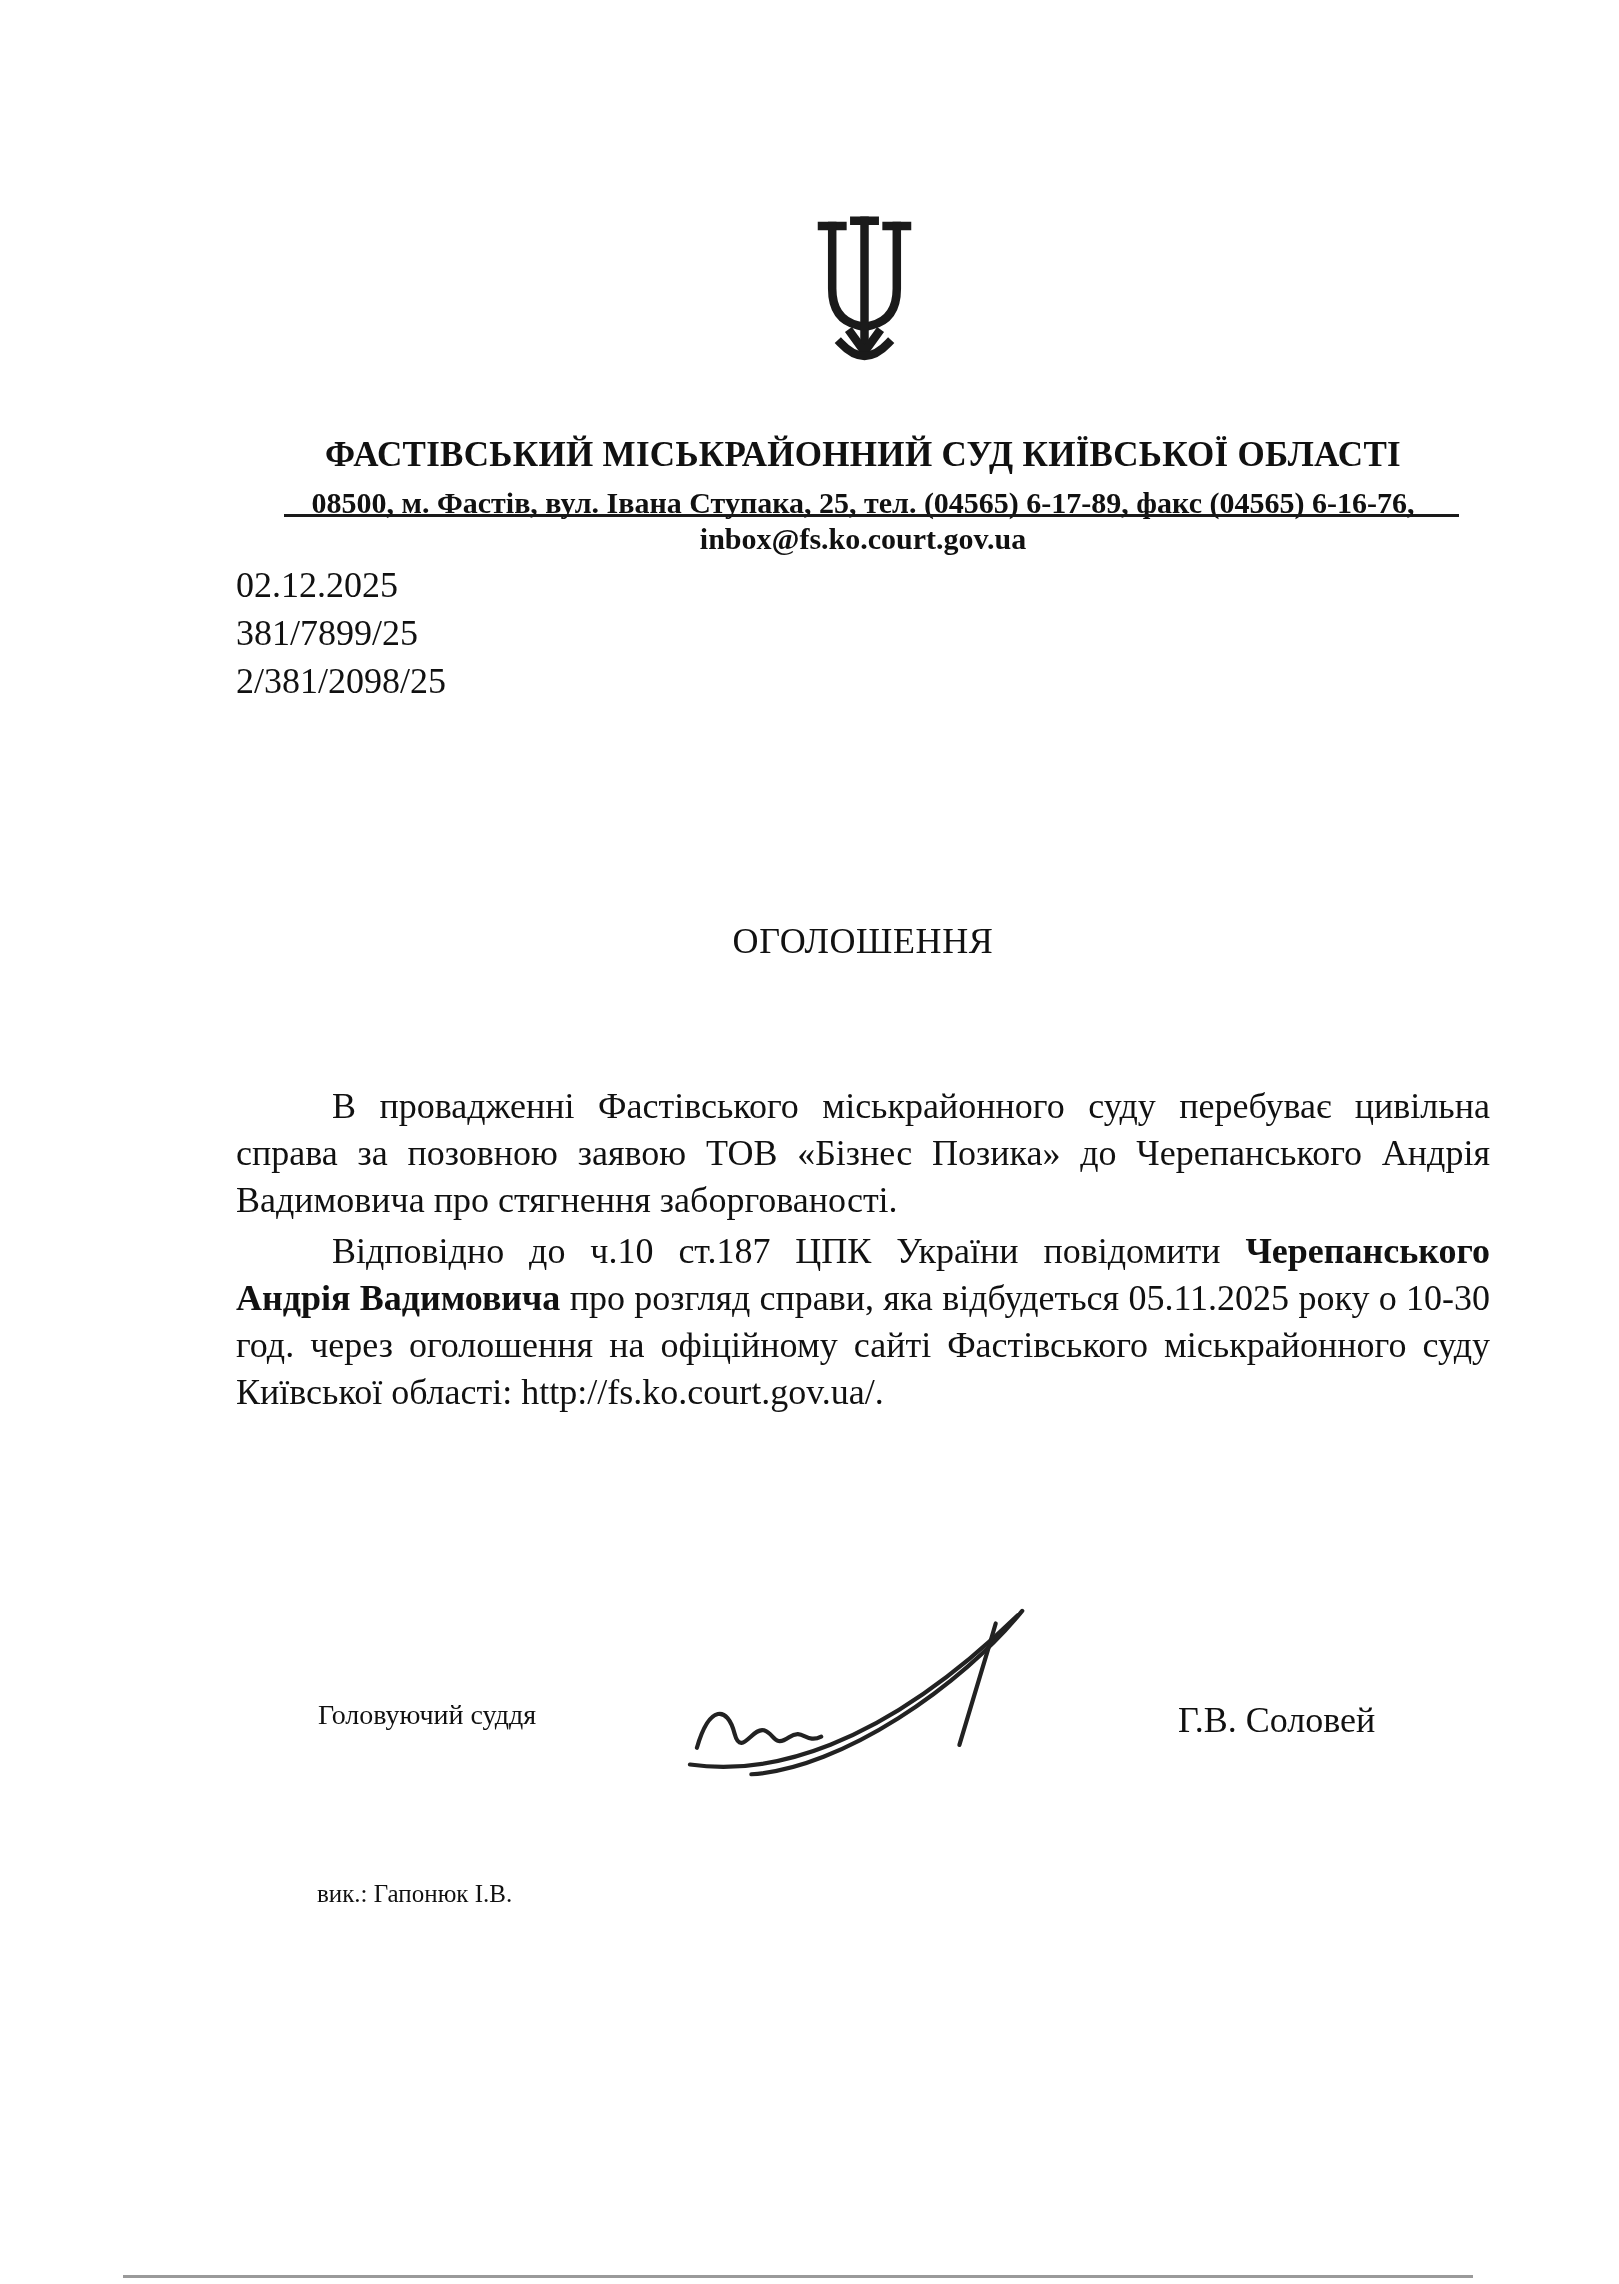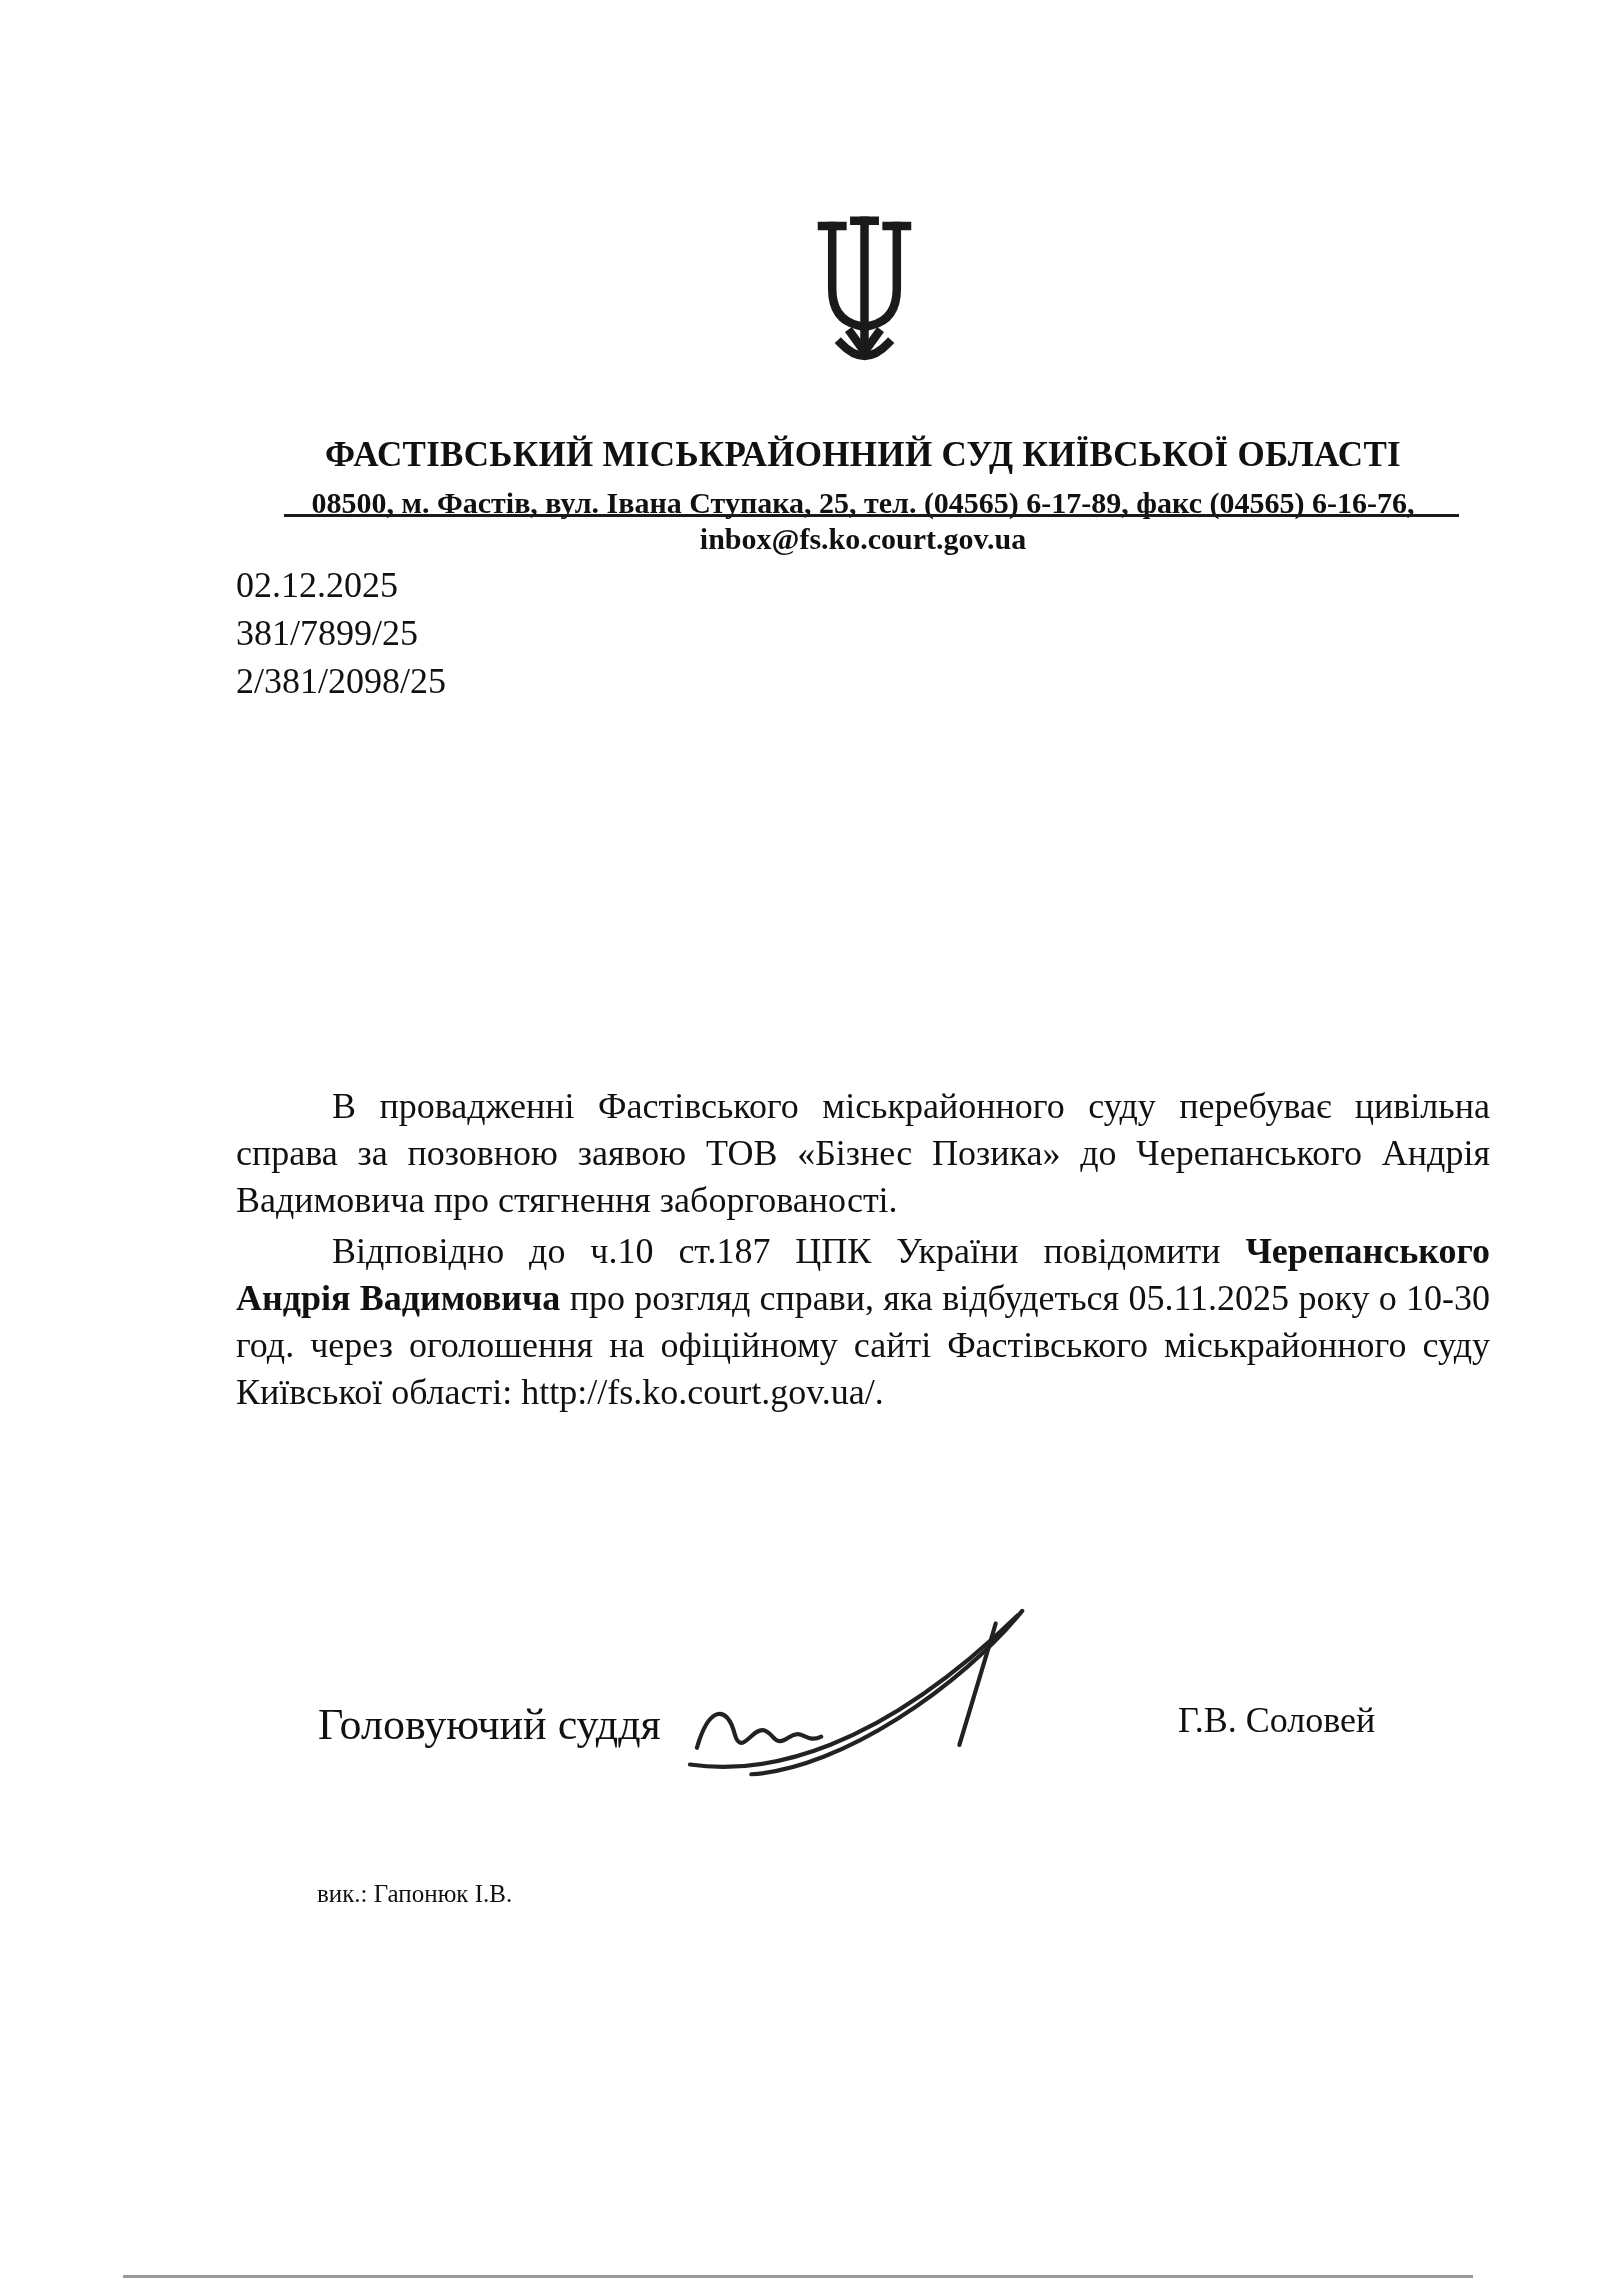--- a/index.html
+++ b/index.html
@@ -78,21 +78,21 @@
     width: 1262px;
     font-size: 36px;
     line-height: 47px;
     text-align: justify;
   }
   .doc-body p { text-indent: 96px; margin: 4px; }
   .judge-role {
     position: absolute;
     left: 318px;
     top: 1699px;
-    font-size: 44px;
+    font-size: 28px;
   }
   .judge-name {
     position: absolute;
     left: 1178px;
     top: 1699px;
     font-size: 36px;
   }
   .signature {
     position: absolute;
     left: 669px;
@@ -140,20 +140,21 @@
 
   <div class="rule"></div>
 
   <div class="ref-block">
     <div>02.12.2025</div>
     <div>381/7899/25</div>
     <div>2/381/2098/25</div>
   </div>
 
 
+  <div class="doc-title">ОГОЛОШЕННЯ</div>
 
   <div class="doc-body">
     <p>В провадженні Фастівського міськрайонного суду перебуває цивільна справа за позовною заявою ТОВ «Бізнес Позика» до Черепанського Андрія Вадимовича про стягнення заборгованості.</p>
     <p><span>Відповідно до ч.10 ст.187 ЦПК України повідомити </span><b>Черепанського Андрія Вадимовича</b><span> про розгляд справи, яка відбудеться 05.11.2025 року о 10-30 год. через оголошення на офіційному сайті Фастівського міськрайонного суду Київської області: http://fs.ko.court.gov.ua/.</span></p>
   </div>
 
   <div class="judge-role">Головуючий суддя</div>
 
   <div class="signature">
     <svg viewBox="0 0 520 260" width="100%" height="100%" aria-hidden="true">

